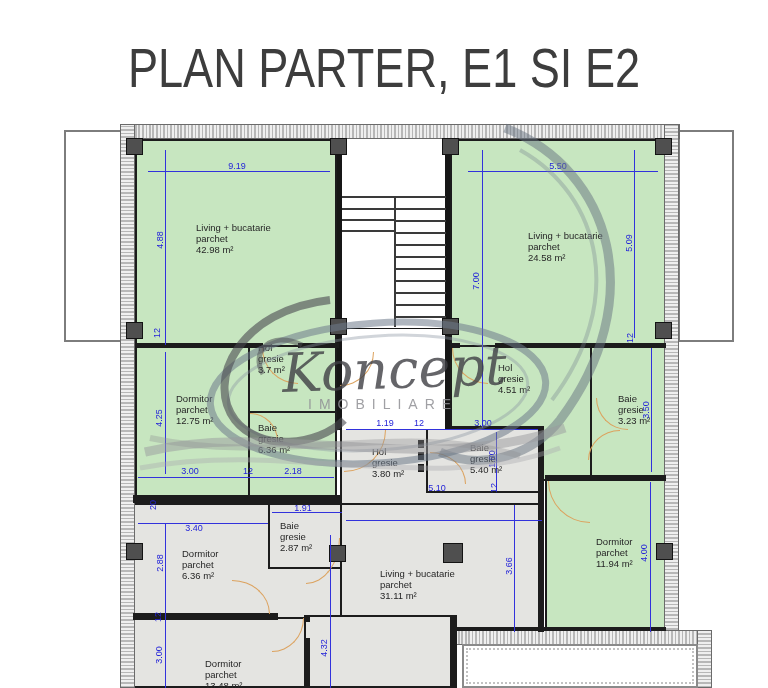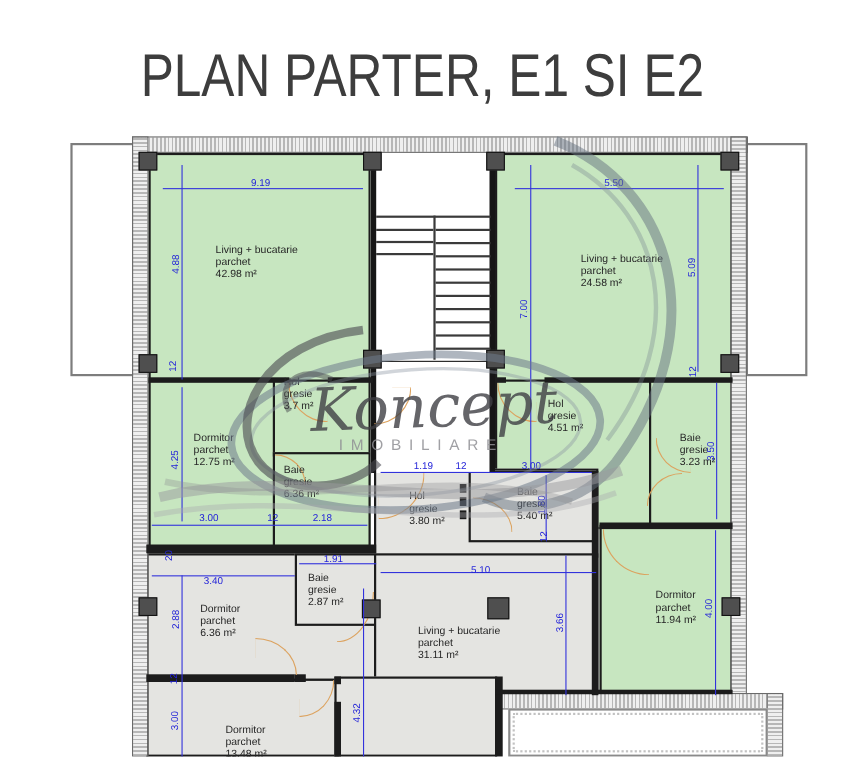--- a/index.html
+++ b/index.html
@@ -237,21 +237,21 @@
   <div class="dlab" style="left:303px;top:508px">1.91</div>
   <div class="dlab v" style="left:160px;top:563px">2.88</div>
   <div class="dlab v" style="left:158px;top:617px">12</div>
   <div class="dlab v" style="left:159px;top:655px">3.00</div>
   <div class="dlab v" style="left:324px;top:648px">4.32</div>
   <div class="dlab" style="left:385px;top:423px">1.19</div>
   <div class="dlab" style="left:419px;top:423px">12</div>
   <div class="dlab" style="left:483px;top:423px">3.00</div>
   <div class="dlab v" style="left:492px;top:459px">1.80</div>
   <div class="dlab v" style="left:494px;top:488px">12</div>
-  <div class="dlab" style="left:437px;top:518px">5.10</div>
+  <div class="dlab" style="left:437px;top:488px">5.10</div>
   <div class="dlab v" style="left:509px;top:566px">3.66</div>
   <div class="dlab" style="left:558px;top:166px">5.50</div>
   <div class="dlab v" style="left:476px;top:281px">7.00</div>
   <div class="dlab v" style="left:629px;top:243px">5.09</div>
   <div class="dlab v" style="left:630px;top:338px">12</div>
   <div class="dlab v" style="left:646px;top:410px">3.50</div>
   <div class="dlab v" style="left:644px;top:553px">4.00</div>
 
   <svg id="wm" viewBox="0 0 768 688">
     <ellipse cx="378" cy="393" rx="168" ry="70" fill="none" stroke="#6e7a8a" stroke-opacity=".55" stroke-width="7" transform="rotate(-4 378 393)"></ellipse>

